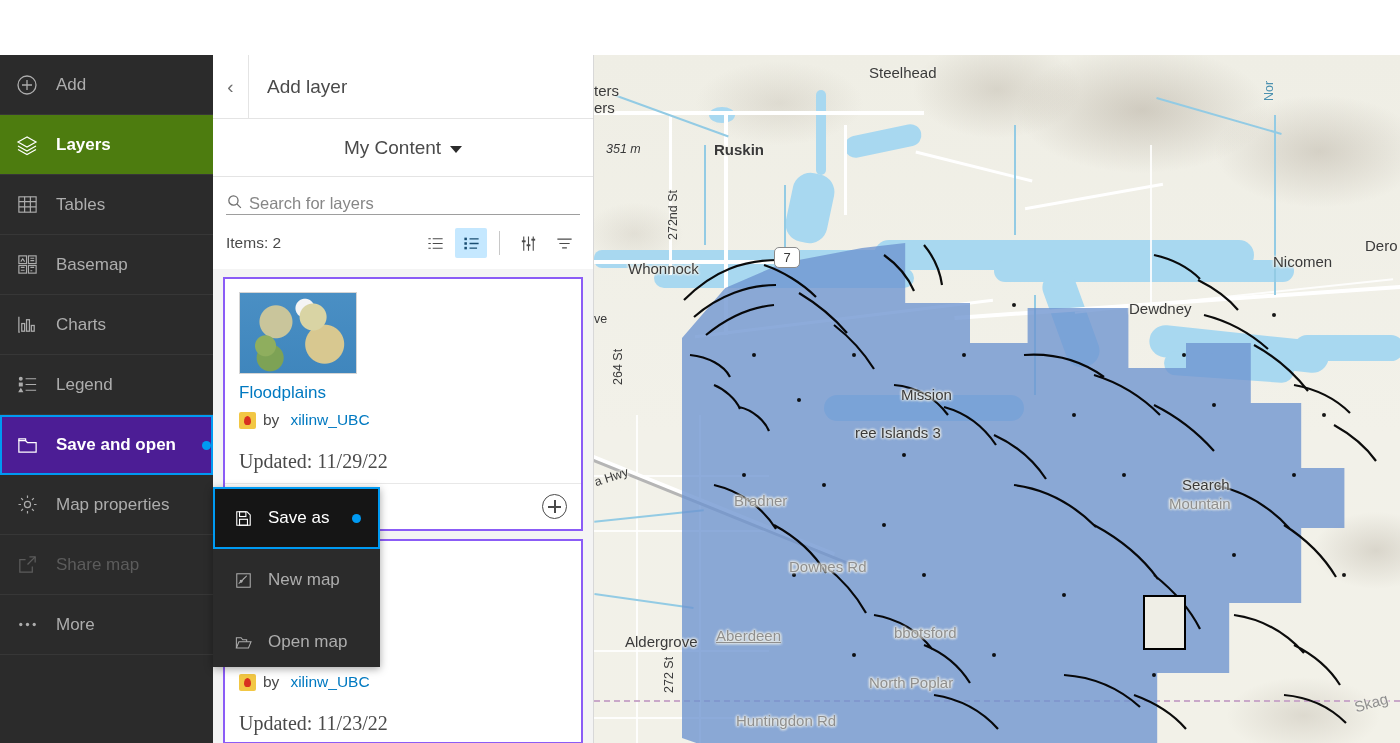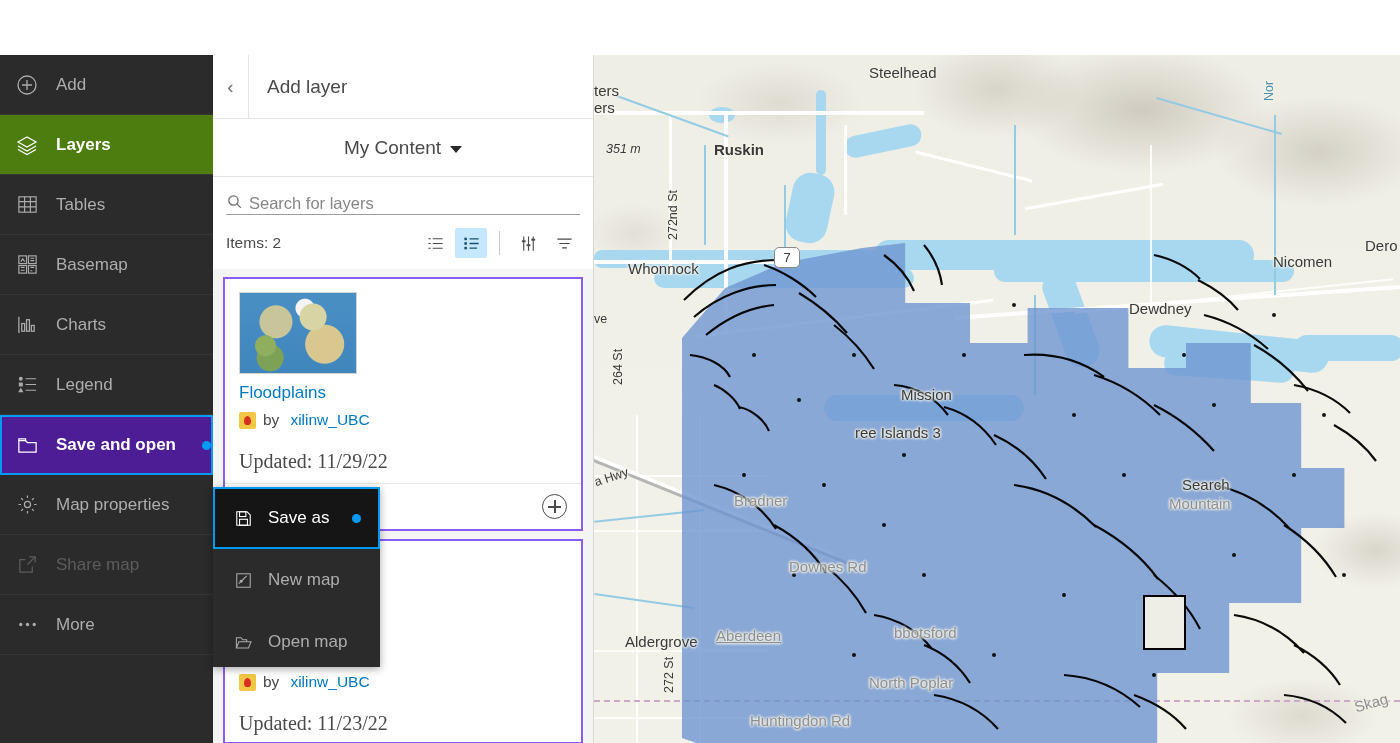--- a/index.html
+++ b/index.html
@@ -591,20 +591,20 @@
     <div class="maplabel" style="left:261px;top:369px;">ree Islands 3</div>
 
     <div class="maplabel faint" style="left:140px;top:437px;">Bradner</div>
     <div class="maplabel sm" style="left:0;top:415px;transform:rotate(-18deg);">a Hwy</div>
     <div class="maplabel faint" style="left:195px;top:503px;">Downes Rd</div>
     <div class="maplabel" style="left:31px;top:578px;">Aldergrove</div>
     <div class="maplabel faint" style="left:122px;top:572px;text-decoration:underline;">Aberdeen</div>
     <div class="maplabel faint" style="left:300px;top:569px;">bbotsford</div>
     <div class="maplabel sm rot" style="left:68px;top:638px;">272 St</div>
     <div class="maplabel faint" style="left:275px;top:619px;">North Poplar</div>
-    <div class="maplabel faint" style="left:156px;top:657px;">Huntingdon Rd</div>
+    <div class="maplabel faint" style="left:142px;top:657px;">Huntingdon Rd</div>
     <div class="maplabel" style="left:588px;top:421px;">Search</div>
     <div class="maplabel faint" style="left:575px;top:440px;">Mountain</div>
 
     <div class="maplabel faint" style="left:760px;top:639px;transform:rotate(-16deg);">Skag</div>
   </div>
 
 </div>
 
 </body></html>

